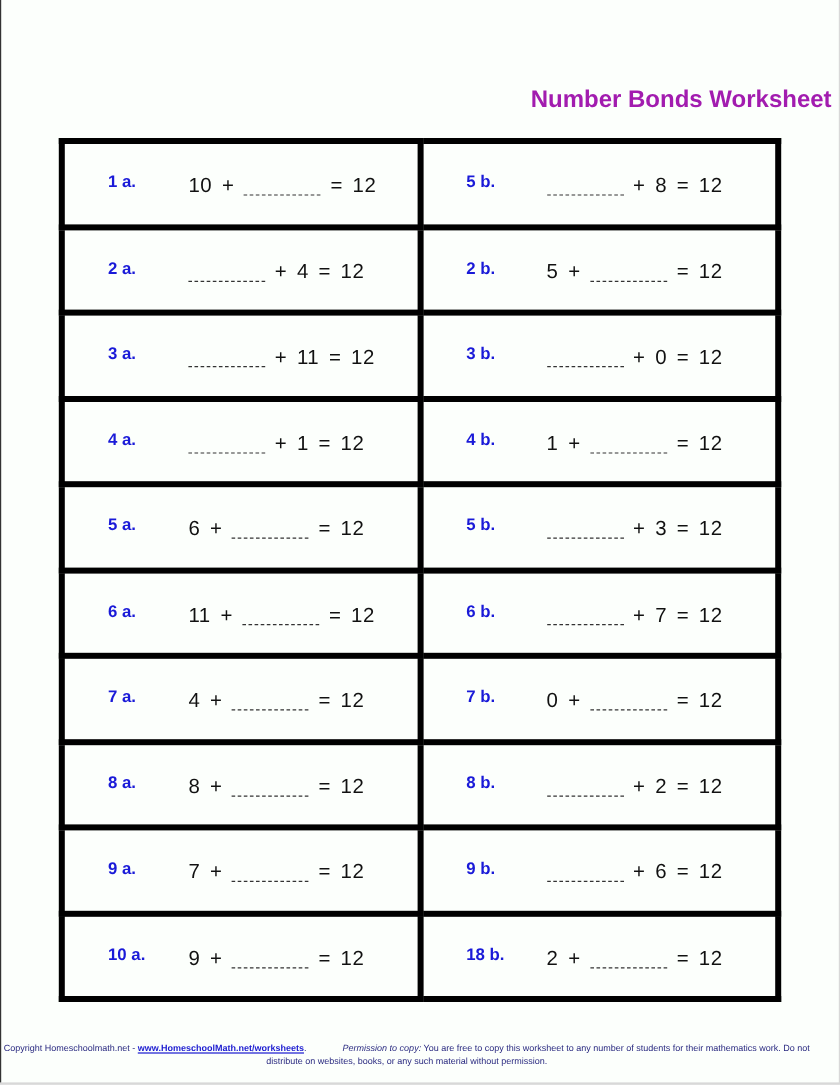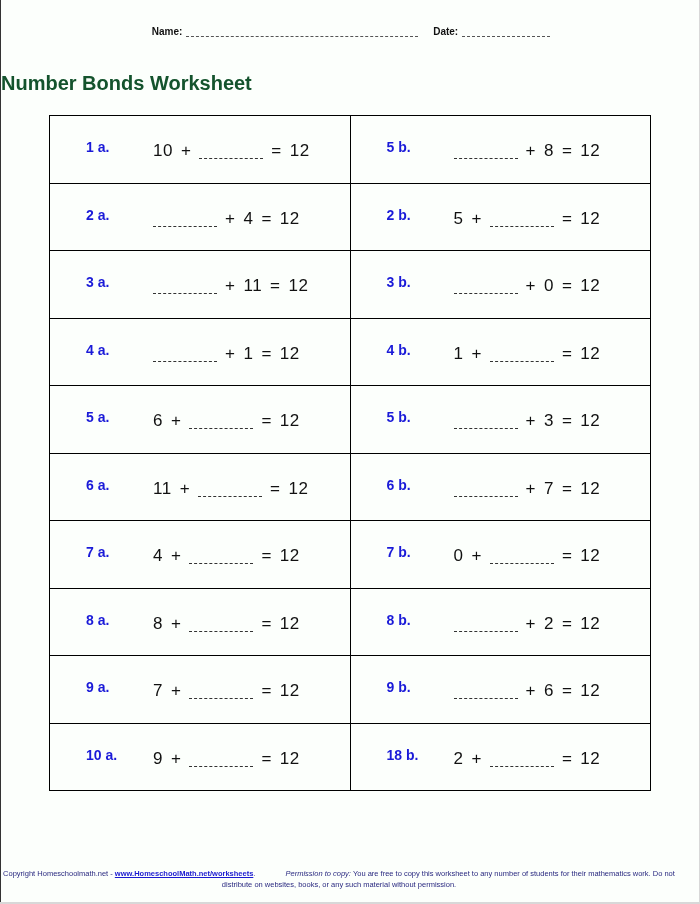--- a/index.html
+++ b/index.html
@@ -39,34 +39,34 @@
       vertical-align: bottom;
       height: 8px;
     }
     .header-line .name-blank { width: 232px; margin-left: 4px; margin-right: 12px; }
     .header-line .date-blank { width: 88px; margin-left: 4px; }
     .title {
       position: absolute;
       top: 72px;
       left: 0;
       width: 692px;
-      text-align: left;
+      text-align: right;
       font-size: 20px;
       font-weight: bold;
-      color: #14532d;
+      color: #a21caf;
     }
     table.grid {
       position: absolute;
       left: 48px;
       top: 115px;
       width: 602px;
       border-collapse: collapse;
     }
     table.grid td {
-      border: 1px solid #000000;
+      border: 5px solid #000000;
       height: 66.5px;
       width: 300px;
       padding: 0;
       position: relative;
     }
     .cell {
       position: relative;
       height: 100%;
     }
     .label {
@@ -109,24 +109,20 @@
       color: #1a1ad0;
       font-weight: bold;
       text-decoration: underline;
     }
     .footer i { font-style: italic; margin-left: 28px; }
   </style>
 </head>
 <body>
 
 <div class="page">
-  <div class="header-line">
-    <span>Name:</span><span class="blank name-blank"></span>
-    <span>Date:</span><span class="blank date-blank"></span>
-  </div>
 
   <div class="title">Number Bonds Worksheet</div>
 
   <table class="grid">
     <tbody id="grid-body">
         <tr>
           <td>
             <div class="cell">
               <span class="label">1 a.</span>
               <span class="eq"><span>10</span><span class="sp"></span><span>+</span><span class="sp"></span><span class="blank"></span><span class="sp"></span><span>=</span><span class="sp"></span><span>12</span></span>

